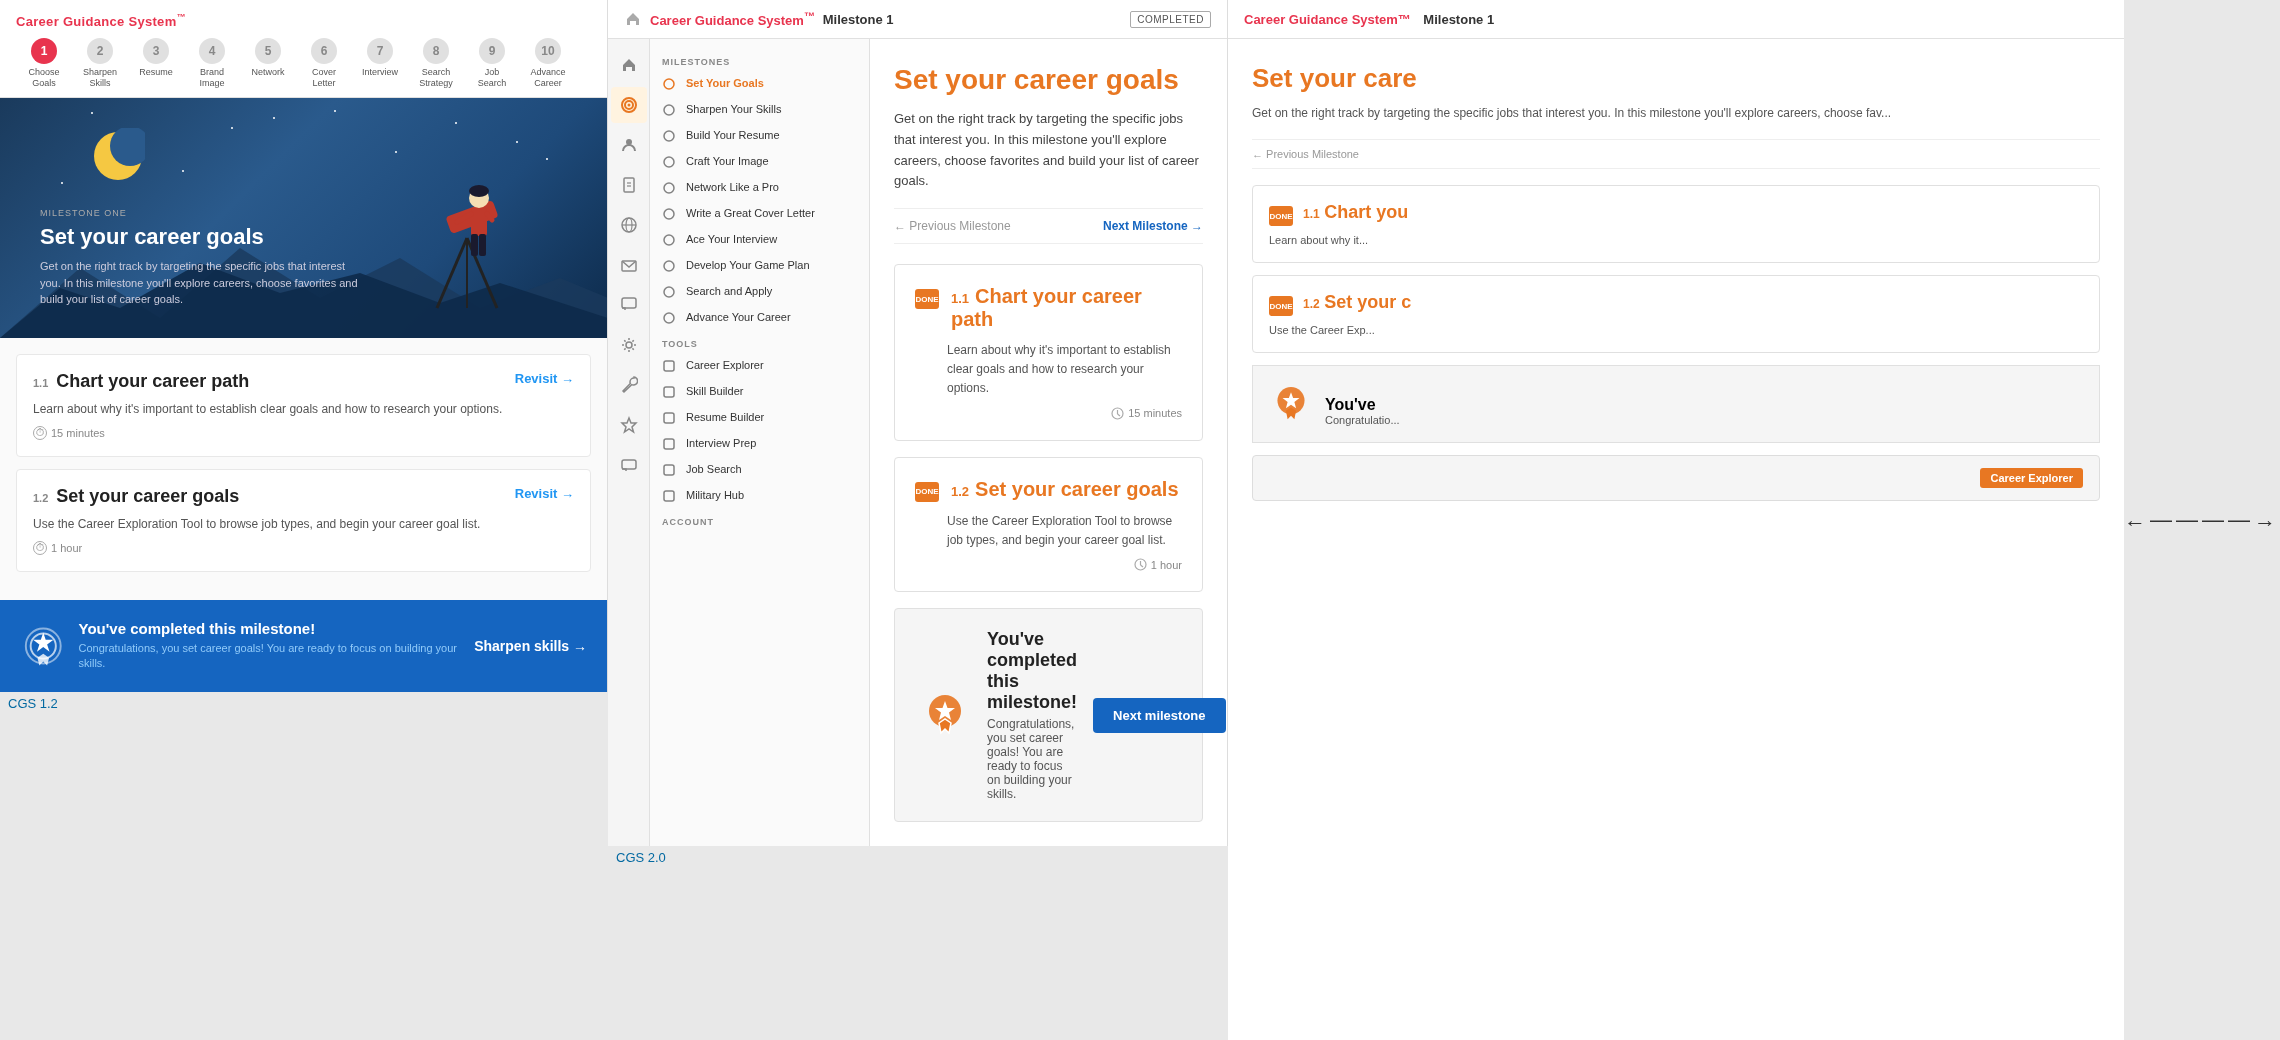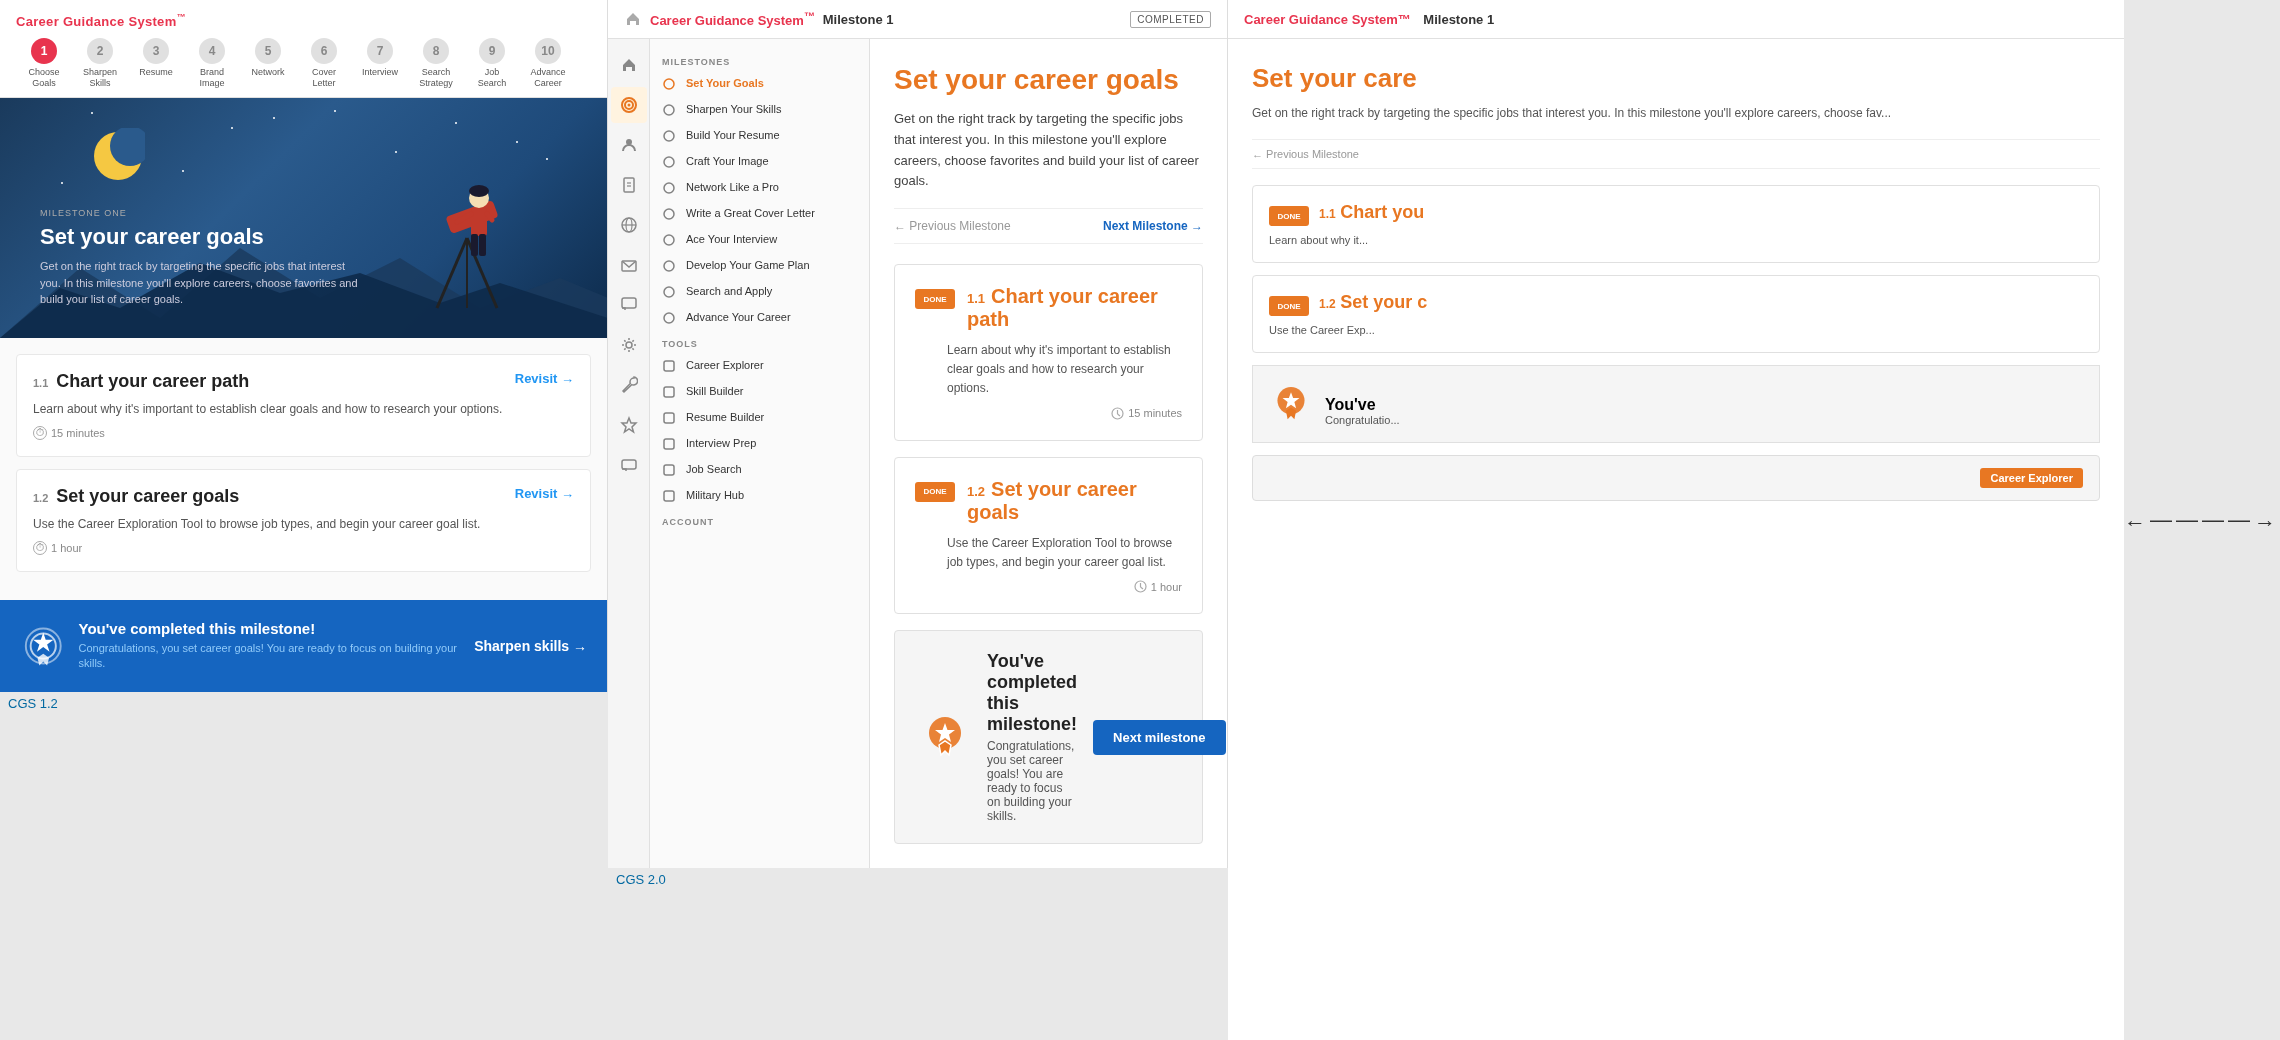--- a/index.html
+++ b/index.html
@@ -432,21 +432,21 @@
     }
 
     .p2-lesson-header {
       display: flex;
       align-items: flex-start;
       gap: 12px;
       margin-bottom: 10px;
     }
 
     .done-checkbox {
-      width: 40px;
+      width: 24px;
       height: 20px;
       background: #e87722;
       border-radius: 3px;
       display: flex;
       align-items: center;
       justify-content: center;
       flex-shrink: 0;
       margin-top: 4px;
     }
 

